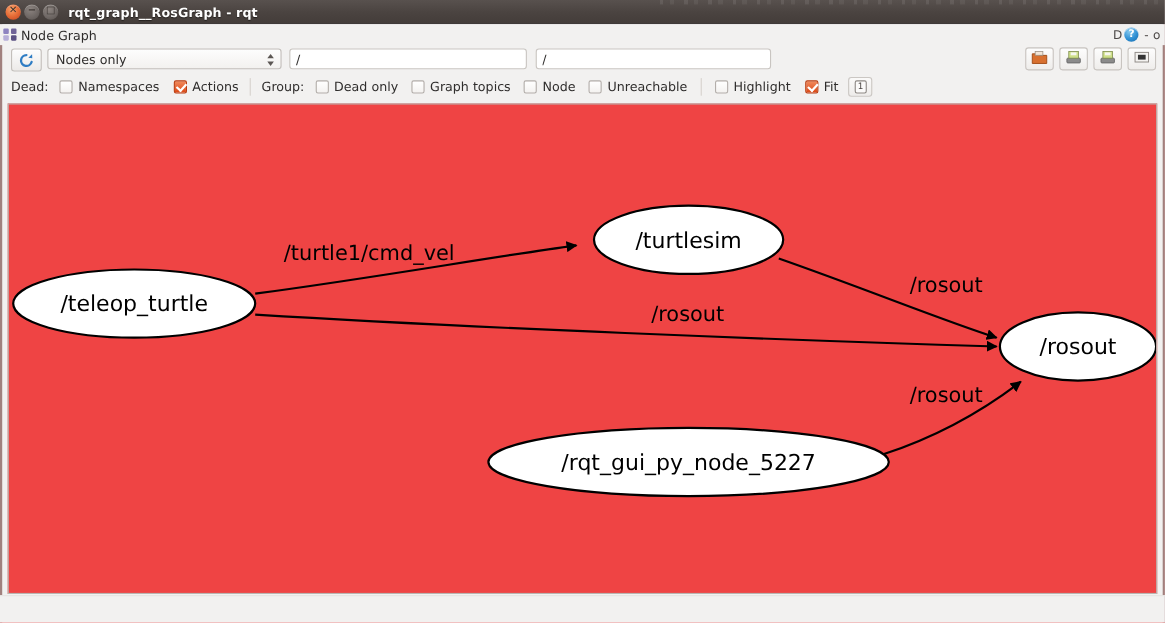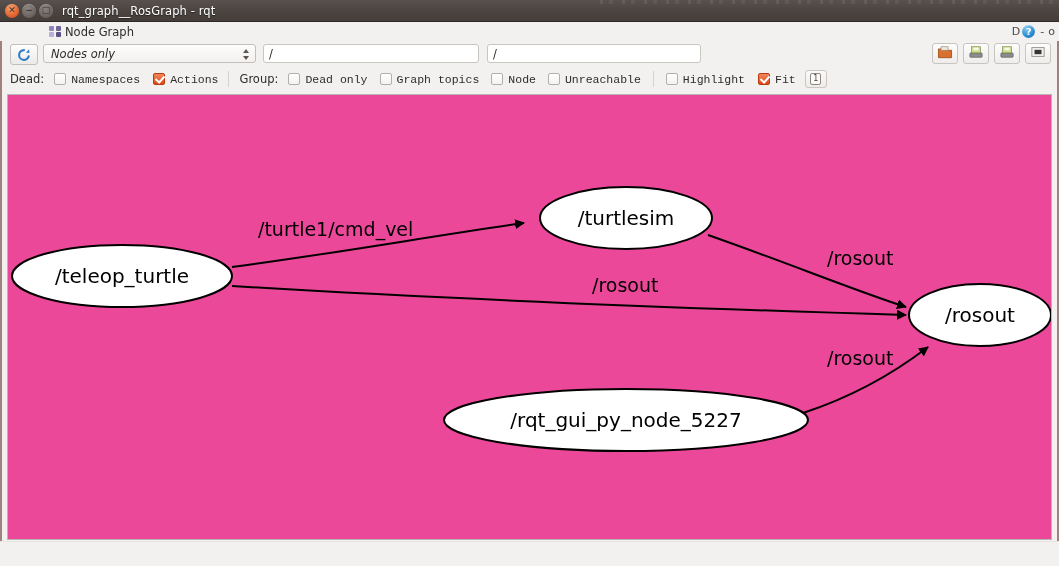--- a/index.html
+++ b/index.html
@@ -22,40 +22,39 @@
   .wbtns{display:flex;align-items:center;gap:3px;padding-left:5px;}
   .wbtn{width:14px;height:14px;border-radius:50%;position:relative;
         box-shadow:inset 0 1px 0 rgba(255,255,255,.25);}
   .wbtn.close{background:radial-gradient(circle at 40% 32%,#f6a36b 0%,#e8703a 45%,#c4421c 100%);}
   .wbtn.min{background:radial-gradient(circle at 40% 32%,#8c8480 0%,#6d6663 60%,#57514e 100%);}
   .wbtn.max{background:radial-gradient(circle at 40% 32%,#8c8480 0%,#6d6663 60%,#57514e 100%);}
   .wbtn span{position:absolute;left:0;right:0;top:0;bottom:0;
     display:flex;align-items:center;justify-content:center;
     color:#3a3330;font-size:9px;line-height:1;font-weight:bold;}
   .wtitle{
-    color:#ffffff;font-size:11.5px;font-weight:normal;
+    color:#ffffff;font-size:11.5px;font-weight:bold;
     margin-left:9px;letter-spacing:.1px;
     text-shadow:0 1px 1px rgba(0,0,0,.55);
     white-space:nowrap;
   }
   .tb-noise{
     position:absolute;left:600px;top:0;width:459px;height:4px;
     background:repeating-linear-gradient(to right,
       rgba(255,255,255,.10) 0 3px, rgba(255,255,255,0) 3px 9px,
       rgba(255,255,255,.07) 9px 13px, rgba(255,255,255,0) 13px 22px);
     opacity:.8;
   }
 
   
   .panelbar{
     position:absolute;left:0;top:22px;width:1059px;height:19px;
     background:#f2f1f0;
     display:flex;align-items:center;
     box-sizing:border-box;
-    padding-left:46px;
   }
   .panel-ico{
     width:12px;height:11px;margin-left:3px;margin-right:4px;position:relative;
   }
   .panel-ico i{position:absolute;display:block;border-radius:1px;}
   .panel-ico i:nth-child(1){left:0;top:0;width:5px;height:5px;background:#8e84c0;}
   .panel-ico i:nth-child(2){left:7px;top:0;width:5px;height:5px;background:#6f6397;}
   .panel-ico i:nth-child(3){left:0;top:6px;width:5px;height:5px;background:#b7afd8;}
   .panel-ico i:nth-child(4){left:7px;top:6px;width:5px;height:5px;background:#5b5183;}
   .panel-title{font-size:11.5px;color:#2f2d2c;}
@@ -88,21 +87,20 @@
     cursor:pointer;
   }
   .refresh-btn svg{display:block;}
   .combo{
     position:absolute;left:43px;top:3px;width:213px;height:19px;
     background:linear-gradient(to bottom,#fdfdfd,#f3f1ef);
     border:1px solid #c3bfbb;border-radius:3px;
     box-sizing:border-box;
     display:flex;align-items:center;
     cursor:pointer;
-    font-style:italic;
   }
   .combo .label{font-size:11.5px;color:#2f2d2c;padding-left:7px;}
   .combo .spin{
     position:absolute;right:5px;top:2px;width:9px;height:15px;
     display:flex;flex-direction:column;align-items:center;justify-content:space-around;
   }
   .combo .spin b{
     display:block;width:0;height:0;border-left:3.5px solid transparent;
     border-right:3.5px solid transparent;
   }
@@ -144,38 +142,38 @@
   }
   .chk.on{
     background:linear-gradient(to bottom,#f08a5d,#dd4814);
     border:1px solid #b93a0e;
   }
   .chk.on:after{
     content:"";position:absolute;left:3px;top:0px;
     width:4px;height:7px;border:solid #fff;border-width:0 2px 2px 0;
     transform:rotate(42deg);
   }
-  .chk-text{font-size:11.5px;color:#2f2d2c;font-family:Liberation Mono, monospace;}
+  .chk-text{font-size:11.5px;color:#2f2d2c;}
   .sep{width:1px;height:16px;background:#d6d2ce;}
   .onebtn{
     width:22px;height:18px;box-sizing:border-box;
     background:linear-gradient(to bottom,#fbfaf9,#eeecea);
     border:1px solid #cbc7c3;border-radius:3px;
     display:flex;align-items:center;justify-content:center;cursor:pointer;
   }
   .onebtn .inner{
     width:11px;height:12px;box-sizing:border-box;
     border:1px solid #8d8884;border-radius:2px;background:#fbfaf9;
     font-size:8px;line-height:10px;text-align:center;color:#4a4542;
   }
 
   
   .canvas-wrap{
     position:absolute;left:7px;top:94px;width:1045px;height:446px;
-    background:#ec4899;border:1px solid #b9b5b1;box-sizing:border-box;
+    background:#ef4444;border:1px solid #b9b5b1;box-sizing:border-box;
     overflow:hidden;
   }
   .canvas-wrap svg{display:block;}
   .node-text{
     font-family:"DejaVu Sans","Liberation Sans",sans-serif;
     font-size:20px;fill:#000;
   }
   .edge-text{
     font-family:"DejaVu Sans","Liberation Sans",sans-serif;
     font-size:19px;fill:#000;

